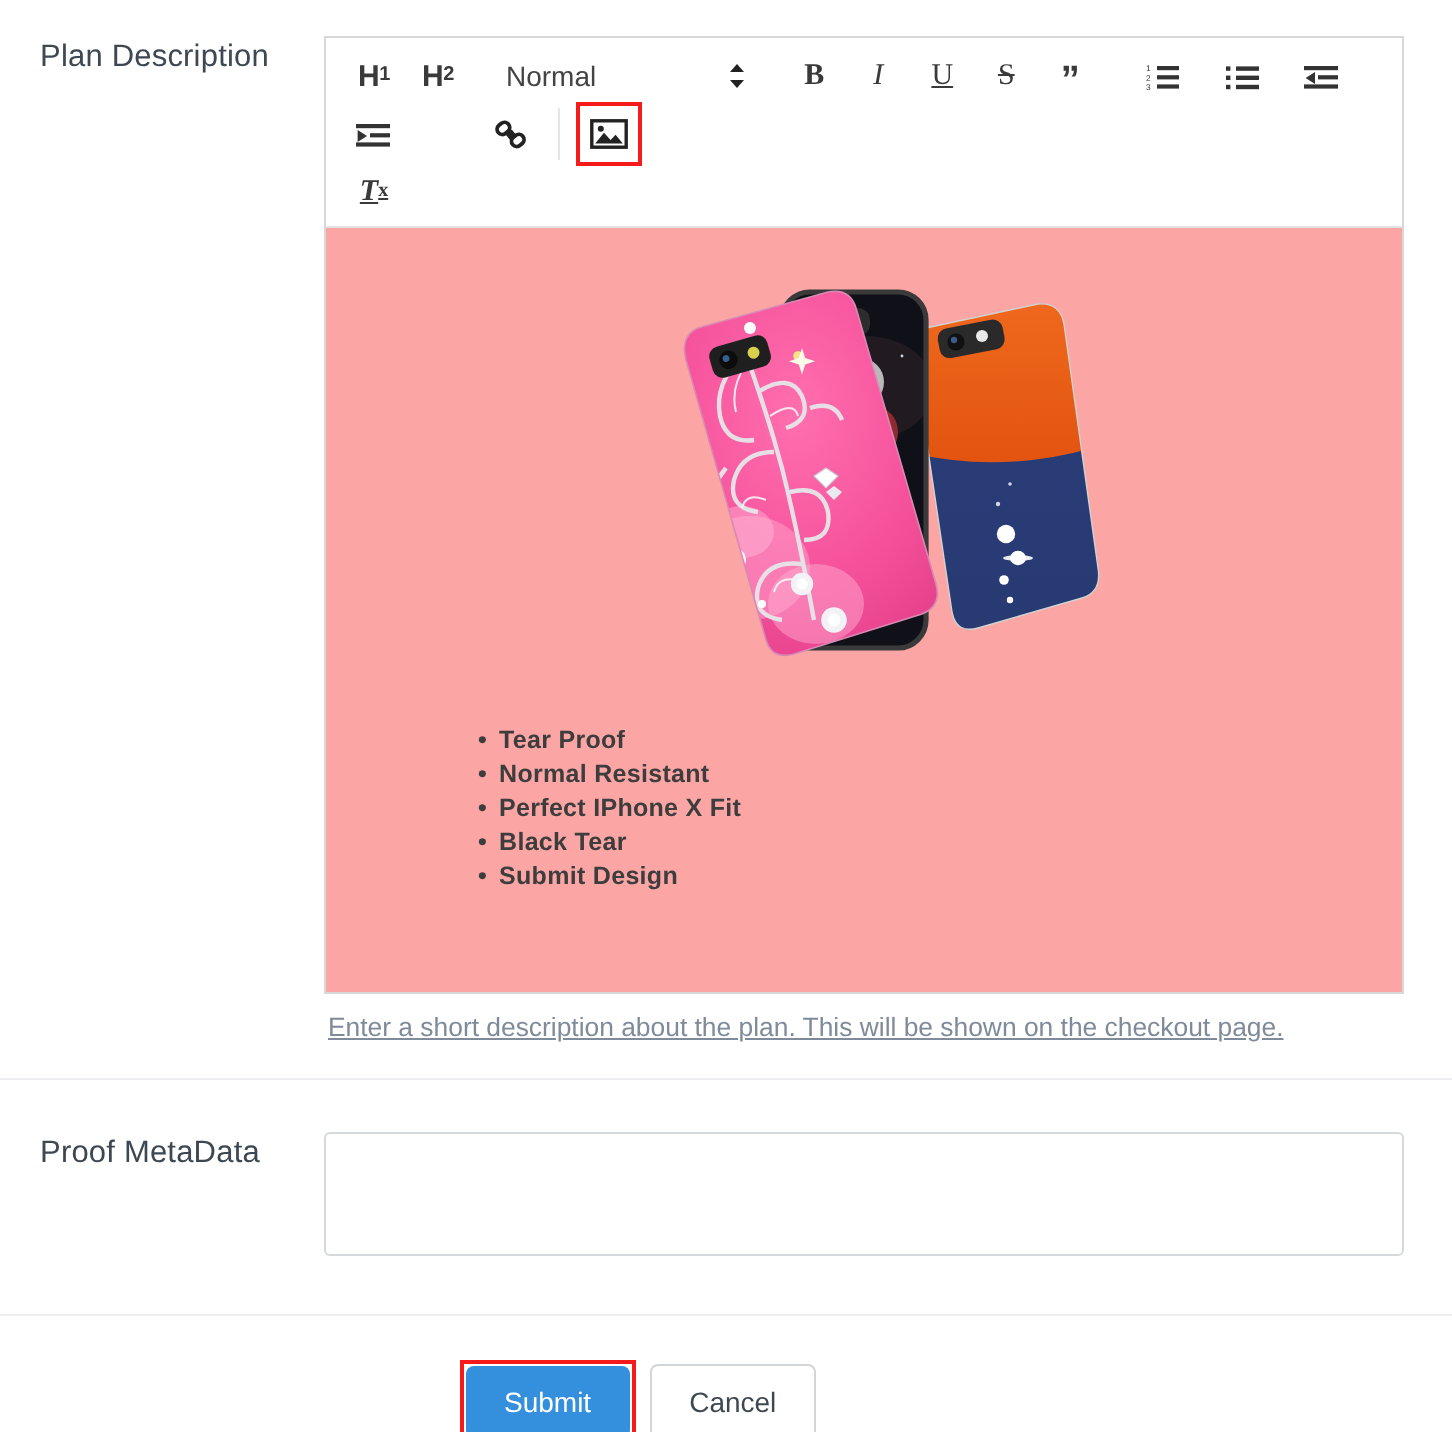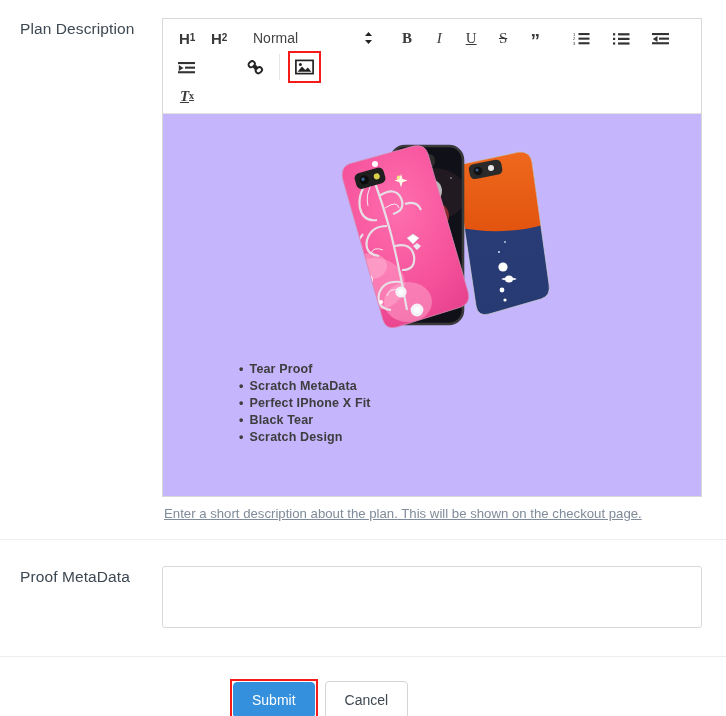--- a/index.html
+++ b/index.html
@@ -91,21 +91,21 @@
     margin-left: 4px;
   }
   .tb-sep {
     width: 1px; height: 26px; background: #e6e6e6; margin: 0 4px;
   }
 
   
   .editor-body {
     min-height: 382px;
     padding: 14px 16px 18px;
-    background: #c4b5fd;
+    background: #fca5a5;
   }
   .cases-wrap { text-align: center; padding: 6px 0 18px; }
   .feature-list {
     margin: 0;
     padding: 0 0 0 60px;
     list-style: none;
   }
   .feature-list li {
     font-size: 12.5px;
     font-weight: 700;
@@ -451,24 +451,24 @@
                 <rect x="42" y="36" width="30" height="16" rx="5" fill="#1f1f1f"></rect>
                 <circle cx="51" cy="44" r="4.6" fill="#0c0c0c"></circle>
                 <circle cx="50" cy="43" r="1.7" fill="#365f92"></circle>
                 <circle cx="64" cy="44" r="3" fill="#d8d04a"></circle>
               </g>
             </svg>
           </div>
 
           <ul class="feature-list">
             <li>Tear Proof</li>
-            <li>Scratch MetaData</li>
+            <li>Normal Resistant</li>
             <li>Perfect IPhone X Fit</li>
             <li>Black Tear</li>
-            <li>Scratch Design</li>
+            <li>Submit Design</li>
           </ul>
         </div>
       </div>
 
       <div class="help-text">Enter a short description about the plan. This will be shown on the checkout page.</div>
     </div>
   </div>
 
   <div style="height:16px"></div>
   <div class="divider"></div>

